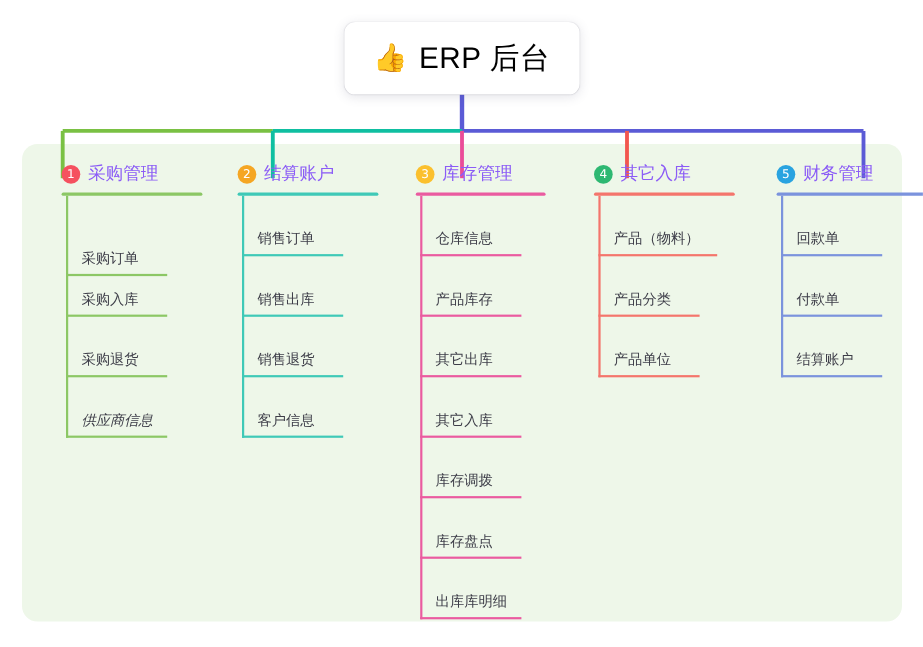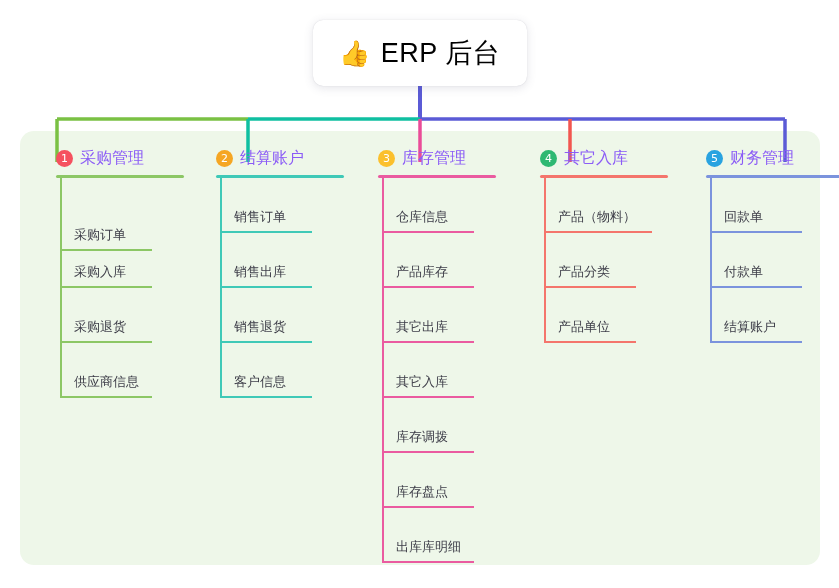--- a/index.html
+++ b/index.html
@@ -186,21 +186,21 @@
           <div class="leaf-rule" style="background: rgb(140, 199, 101); width: 92px;"></div>
         </div>
         <div class="leaf" style="top: 102px;">
           <span class="leaf-label">采购入库</span>
           <div class="leaf-rule" style="background: rgb(140, 199, 101); width: 92px;"></div>
         </div>
         <div class="leaf" style="top: 157px;">
           <span class="leaf-label">采购退货</span>
           <div class="leaf-rule" style="background: rgb(140, 199, 101); width: 92px;"></div>
         </div>
-        <div class="leaf" style="top: 212px;">
+        <div class="leaf" style="top: 212px; font-style: italic;">
           <span class="leaf-label">供应商信息</span>
           <div class="leaf-rule" style="background: rgb(140, 199, 101); width: 92px;"></div>
         </div>
       </div>
       <div class="column" style="left: 178px;">
         <div class="col-head">
           <span class="badge" style="background: rgb(245, 166, 35);">2</span>
           <span class="col-head-label">结算账户</span>
         </div>
         <div class="col-head-rule" style="background: rgb(63, 201, 183); width: 128px;"></div>

